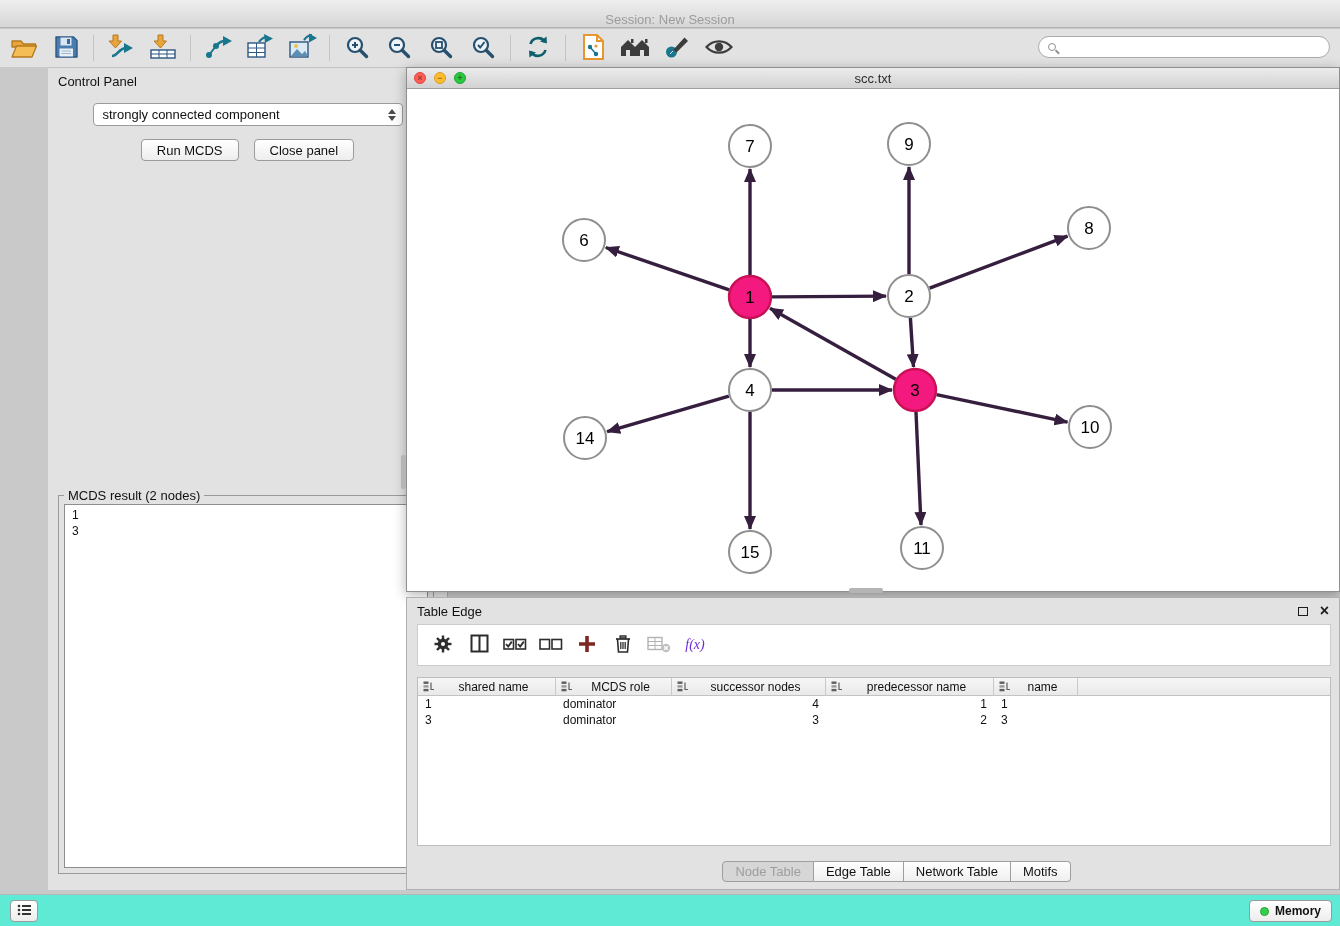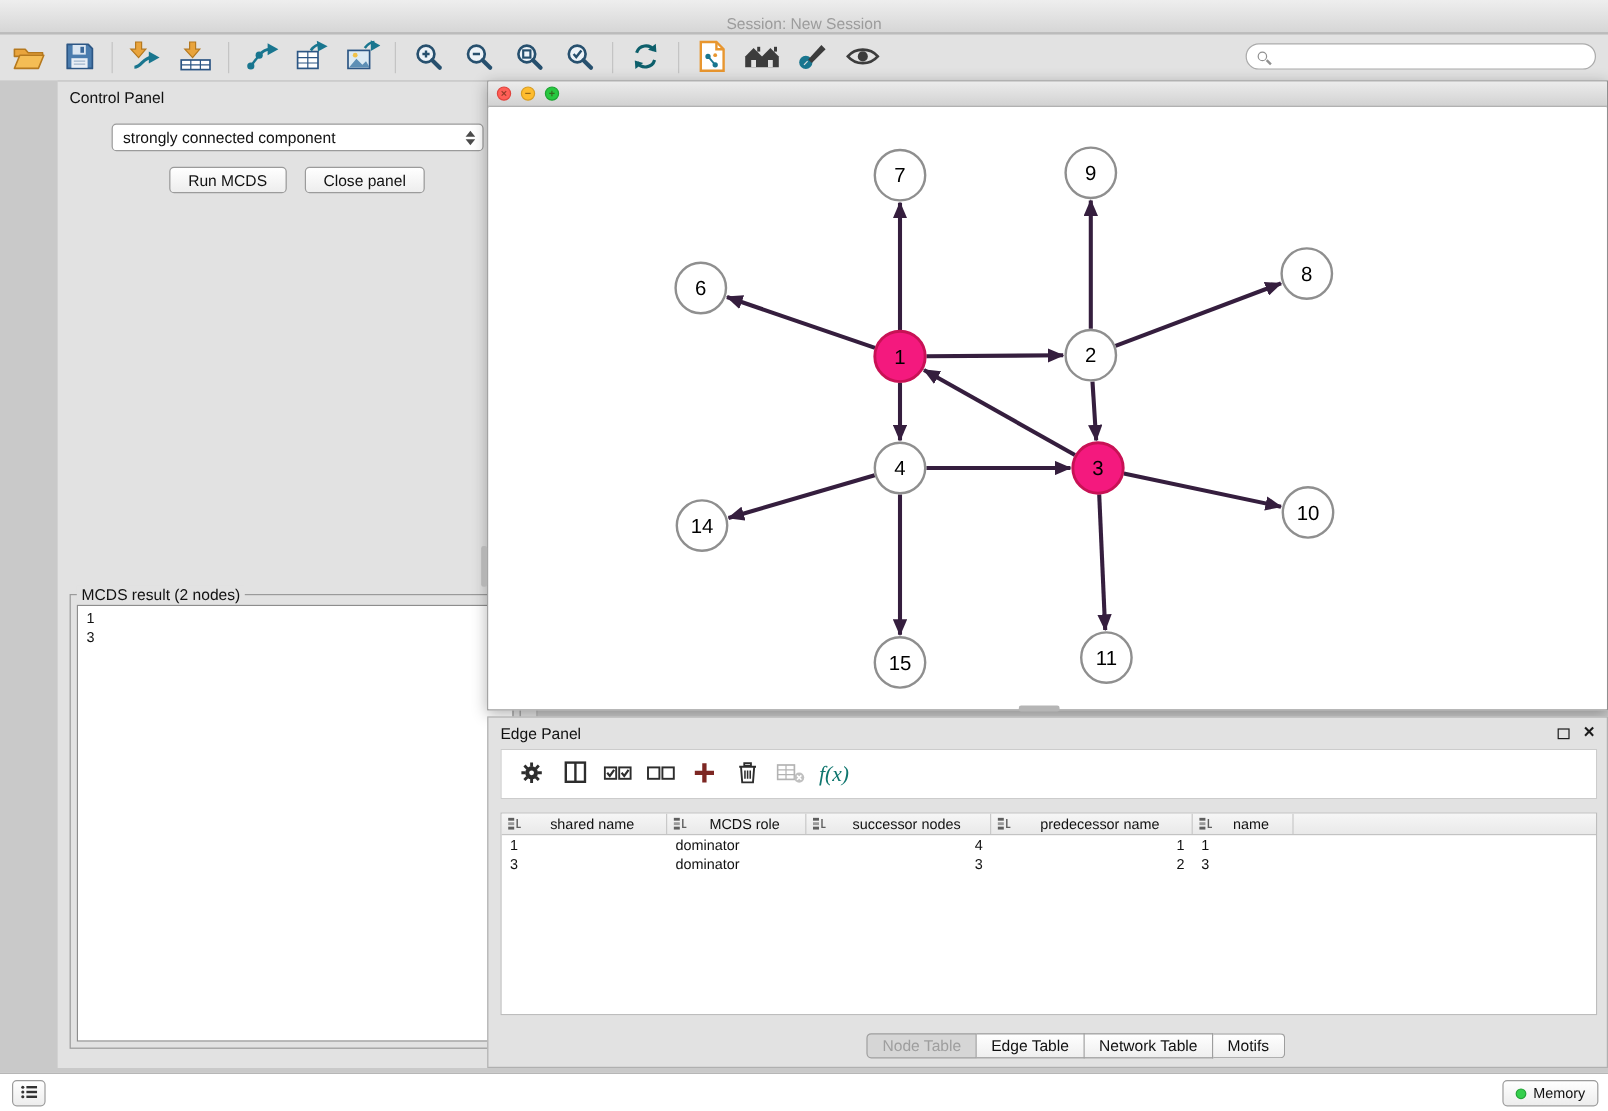--- a/index.html
+++ b/index.html
@@ -59,33 +59,33 @@
   .canvas { position:absolute; left:0; top:22px; right:0; bottom:0; background:#fff; }
 
   .splitter-nub { position:absolute; background:#b5b5b5; border-radius:2px; }
   .v-nub { left:401px; top:455px; width:5px; height:34px; }
   .h-nub { left:849px; top:588px; width:34px; height:5px; }
 
   
   .table-panel { position:absolute; left:406px; top:597px; width:934px; height:293px; background:#e2e2e2; border:1px solid #b0b0b0; }
   .table-toolbar { position:absolute; left:10px; right:8px; top:26px; height:42px; background:#ffffff; border:1px solid #cccccc; display:flex; align-items:center; padding-left:10px; gap:6px; }
   .tt-btn { width:30px; height:30px; display:flex; align-items:center; justify-content:center; }
-  .fx { font-family:"Liberation Serif", serif; font-style:italic; font-size:18px; color:#0f766e; }
+  .fx { font-family:"Liberation Serif", serif; font-style:italic; font-size:14px; color:#6d28d9; }
   .table-area { position:absolute; left:10px; right:8px; top:79px; bottom:43px; background:#ffffff; border:1px solid #bdbdbd; overflow:hidden; }
   .table-header { display:flex; height:18px; background:linear-gradient(#f6f6f6,#e9e9e9); border-bottom:1px solid #c3c3c3; }
   .th { display:flex; align-items:center; border-right:1px solid #c9c9c9; padding:0 3px; overflow:hidden; }
   .th-label { flex:1; text-align:center; font-size:12px; color:#111; white-space:nowrap; }
   .th-icon { display:flex; align-items:center; margin-left:2px; }
   .th-filler { flex:1; border-right:none; }
   .tr { display:flex; height:16px; align-items:center; }
   .td { font-size:12px; padding:0 7px; white-space:nowrap; overflow:hidden; }
   .bottom-tabs { position:absolute; left:0; right:0; bottom:7px; display:flex; justify-content:center;padding-left:47px; }
 
   
-  .status-bar { position:absolute; left:0; top:894px; width:1340px; height:32px; background:#ffffff; border-top:1px solid #b6b6b6; }
+  .status-bar { position:absolute; left:0; top:894px; width:1340px; height:32px; background:#5eead4; border-top:1px solid #b6b6b6;font-weight:bold; }
   .status-left-btn { position:absolute; left:10px; top:5px; width:28px; height:22px; background:linear-gradient(#ffffff,#ededed); border:1px solid #9b9b9b; border-radius:4px; display:flex; align-items:center; justify-content:center; }
   .memory-btn { position:absolute; right:8px; top:5px; height:22px; padding:0 10px; background:linear-gradient(#ffffff,#ededed); border:1px solid #9b9b9b; border-radius:4px; display:flex; align-items:center; gap:6px; font-size:12px; }
   .mem-dot { width:9px; height:9px; border-radius:50%; background:#35cf4d; border:1px solid #23a437; }
 </style>
 </head>
 <body>
 
 <div class="app">
 
   <div class="titlebar">
@@ -257,20 +257,21 @@
     </div>
     <div class="result-group">
       <span class="result-legend">MCDS result (2 nodes)</span>
       <div class="result-box">1
 3</div>
     </div>
   </div>
 
   <div class="network-window">
     <div class="nw-titlebar">
+      <span class="nw-title">scc.txt</span>
       <span class="traffic">
         <span class="light close-light">×</span>
         <span class="light min-light">−</span>
         <span class="light zoom-light">+</span>
       </span>
     </div>
     <div class="canvas">
       <svg width="932" height="502" viewBox="0 0 932 502">
           <defs>
             <marker id="arrowhead" viewBox="0 0 14 12" refX="13" refY="6" markerWidth="14" markerHeight="12" markerUnits="userSpaceOnUse" orient="auto">
@@ -340,21 +341,21 @@
           </g>
         </svg>
     </div>
   </div>
 
   <div class="splitter-nub v-nub"></div>
   <div class="splitter-nub h-nub"></div>
 
   <div class="table-panel">
     <div class="panel-header">
-      <span>Edge Panel</span>
+      <span>Table Edge</span>
       <span class="panel-header-icons">
         <span class="float-icon"></span>
         <span class="close-icon">×</span>
       </span>
     </div>
     <div class="table-toolbar">
         <div class="tt-btn">
           <span><svg width="20" height="20" viewBox="0 0 20 20">
               <g stroke="#2d2d2d" stroke-width="2.4">
                 <line x1="10" y1="1.5" x2="10" y2="5"></line>

